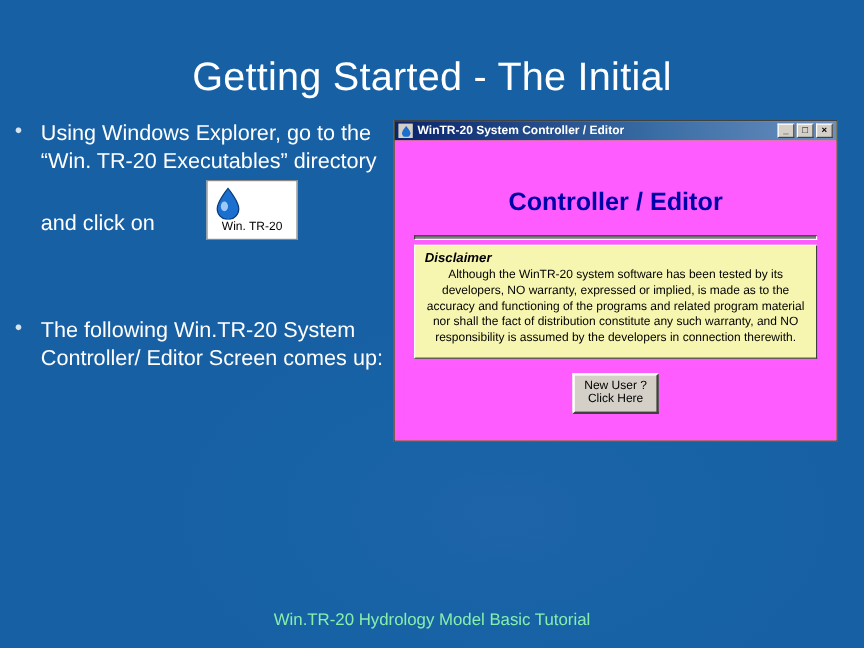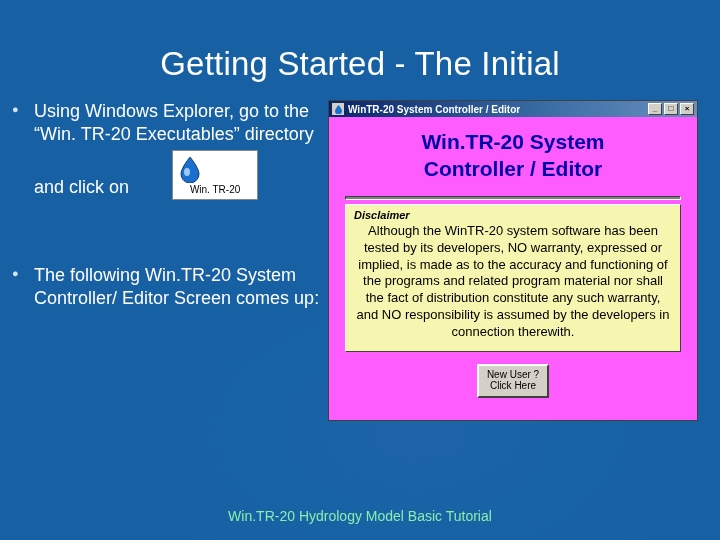--- a/index.html
+++ b/index.html
@@ -44,21 +44,21 @@
     position: absolute;
     left: 2px;
     top: 2px;
     font-size: 11px;
     color: #d6e4f0;
   }
   .app-icon {
     display: inline-block;
     background: #fff;
     color: #000;
-    width: 86px;
+    width: 76px;
     text-align: center;
     font-size: 10px;
     padding: 3px 2px 2px 2px;
     margin-left: 38px;
     margin-top: 4px;
     border: 1px solid #888;
   }
   .app-icon .drop {
     margin: 1px auto 1px auto;
   }
@@ -129,21 +129,21 @@
     padding: 4px 8px 10px 8px;
     color:#000;
   }
   .disclaimer-box .dh {
     font-family: "Comic Sans MS", cursive, sans-serif;
     text-align:left;
     font-size:11px; font-weight:700; font-style:italic;
   }
   .disclaimer-box .dt {
     font-family: "Comic Sans MS", cursive, sans-serif;
-    font-size:13px; text-align:center; line-height:1.3;
+    font-size:10px; text-align:center; line-height:1.3;
     margin-top:2px;
   }
   .newuser-wrap { text-align:center; padding: 4px 0 10px 0; background:#fe5cfe;}
   .newuser {
     display:inline-block;
     background:#d4d0c8;
     border:2px solid #fff; border-right-color:#404040; border-bottom-color:#404040;
     font-size:10px; color:#000;
     padding:3px 8px 4px 8px;
     font-family:"Comic Sans MS", cursive, sans-serif;
@@ -202,21 +202,21 @@
           <div class="winbtn">
               <span>□</span>
             </div>
           <div class="winbtn">
               <span>×</span>
             </div>
         </div>
       </div>
       <div class="app-body">
         <div class="h1">
-          <span>Win.TR-20 System</span><br>
+          <br>
           <span>Controller / Editor</span>
         </div>
         <div class="hr3d"></div>
         <div class="disclaimer-box">
           <div class="dh">Disclaimer</div>
           <div class="dt">Although the WinTR-20 system software has been tested by its developers, NO warranty, expressed or implied, is made as to the accuracy and functioning of the programs and related program material nor shall the fact of distribution constitute any such warranty, and NO responsibility is assumed by the developers in connection therewith.</div>
         </div>
         <div class="newuser-wrap">
           <div class="newuser">
             <span>New User ?</span><br>

